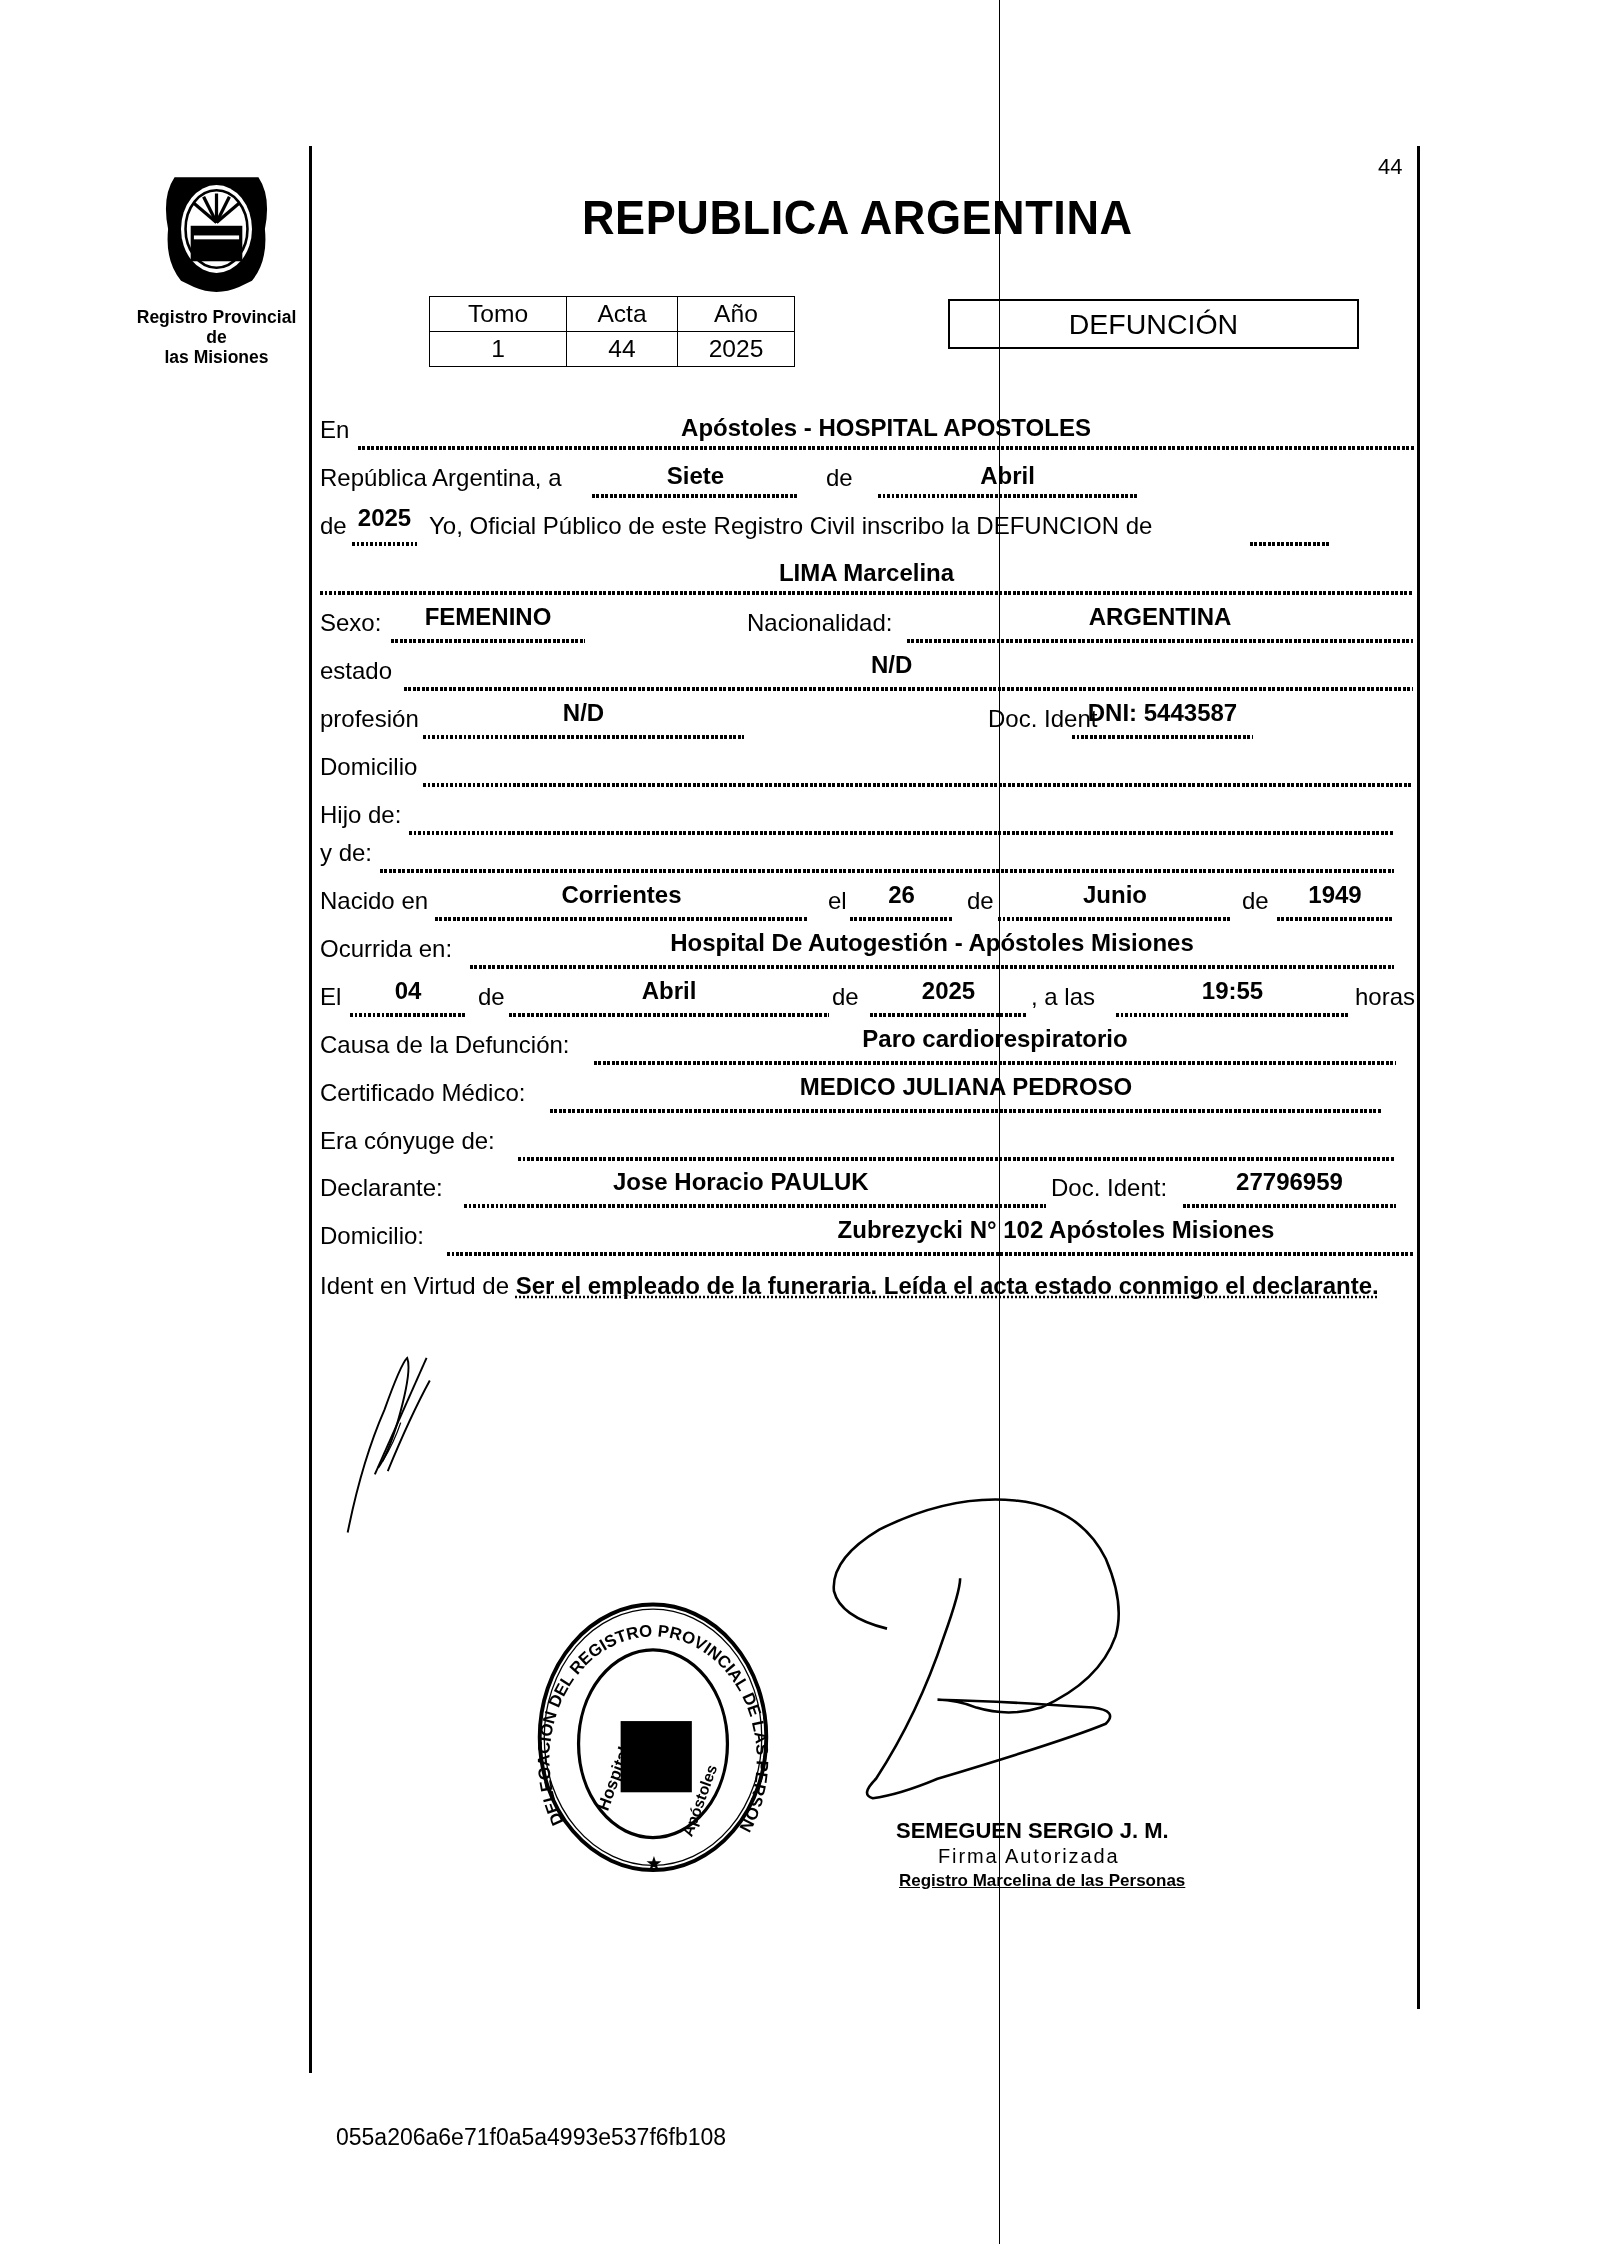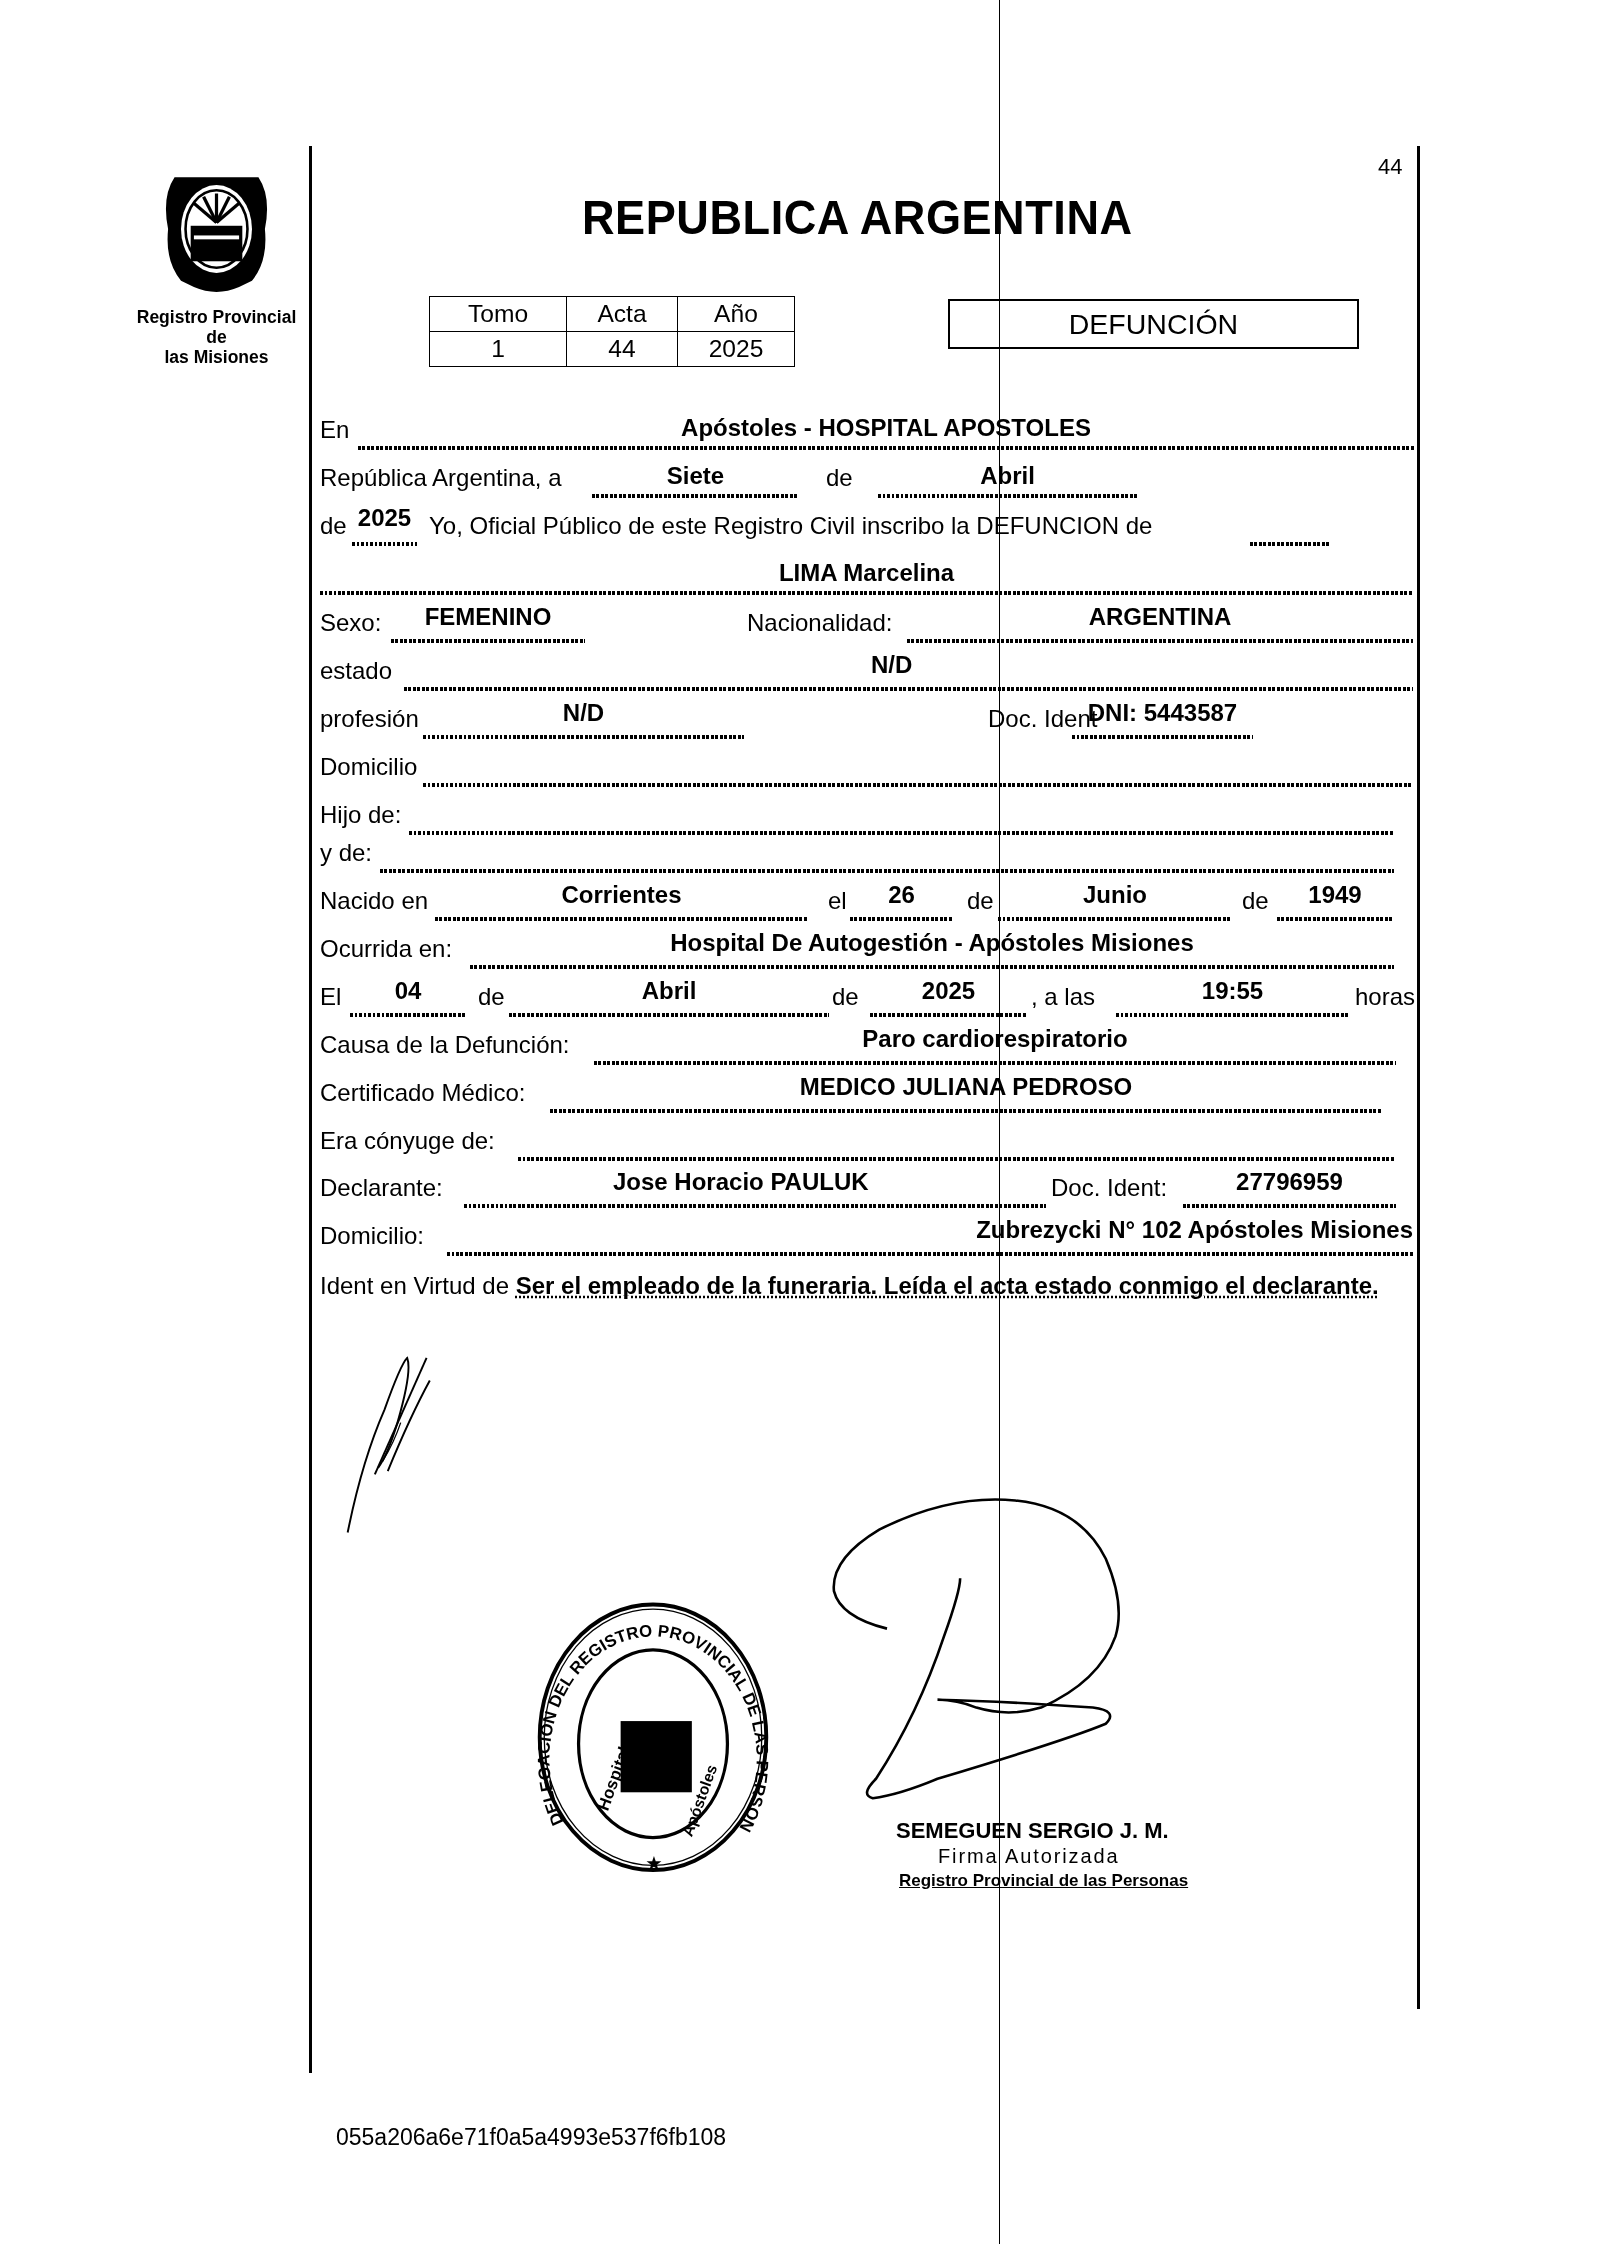--- a/index.html
+++ b/index.html
@@ -204,21 +204,21 @@
   <span class="lbl" style="left:0">Declarante:</span>
   <span class="val" style="left:144px;width:582px;bottom:11.6px;text-align:left;padding-left:149px;box-sizing:border-box">Jose Horacio PAULUK</span>
   <div class="dots" style="left:144px;width:582px"></div>
   <span class="lbl" style="left:731px">Doc. Ident:</span>
   <span class="val" style="left:863px;width:213px;bottom:11.6px">27796959</span>
   <div class="dots" style="left:863px;width:213px"></div>
 </div>
 
 <div class="row" style="top:1217px;width:1093px">
   <span class="lbl" style="left:0">Domicilio:</span>
-  <span class="val" style="left:127px;width:966px;bottom:11.6px;text-align:right;padding-left:252px;box-sizing:border-box">Zubrezycki N° 102 Apóstoles Misiones</span>
+  <span class="val" style="left:127px;width:966px;bottom:11.6px;text-align:center;padding-left:252px;box-sizing:border-box">Zubrezycki N° 102 Apóstoles Misiones</span>
   <div class="dots" style="left:127px;width:966px"></div>
 </div>
 
 <div class="abs obra">
   <span>Ident en Virtud de</span>
   <b>Ser el empleado de la funeraria. Leída el acta estado conmigo el declarante.</b>
 </div>
 
 <svg class="abs" style="left:336px;top:1345px" width="207" height="194" viewBox="0 0 320 300">
   <path d="M18 290 Q40 180 75 100 Q100 30 110 20 Q118 40 95 120 Q80 170 65 190" fill="none" stroke="#000" stroke-width="3"></path>
@@ -240,16 +240,16 @@
   <text x="250" y="370" font-size="24" font-weight="bold" transform="rotate(-70 250 370)" font-family="Liberation Sans, sans-serif">Apóstoles</text>
   <text x="178" y="420" font-size="30">★</text>
 </svg>
 
 <svg class="abs" style="left:821px;top:1494px" width="466" height="466" viewBox="0 0 720 720">
   <path d="M102 208 Q30 190 20 150 Q15 100 90 55 Q200 0 300 10 Q400 20 440 100 Q470 170 455 220 Q430 290 340 330 Q290 345 240 330 Q210 318 180 318 Q280 320 420 330 Q460 335 440 355 Q380 380 180 440 Q120 465 80 470 Q60 465 85 440 Q150 340 190 220 Q215 150 215 130" fill="none" stroke="#000" stroke-width="4"></path>
 </svg>
 
 <div class="abs sig-name">SEMEGUEN SERGIO J. M.</div>
 <div class="abs sig-role">Firma Autorizada</div>
-<div class="abs sig-reg">Registro Provincial de las Personas</div>
+<div class="abs sig-reg">Registro Marcelina de las Personas</div>
 
 <div class="abs footer-hash">055a206a6e71f0a5a4993e537f6fb108</div>
 
 
 </body></html>

